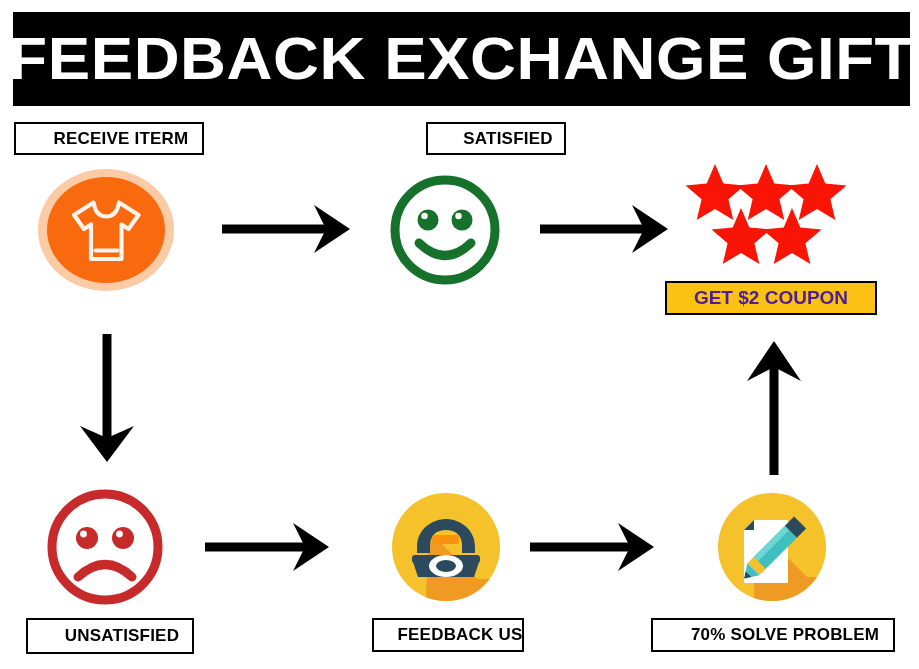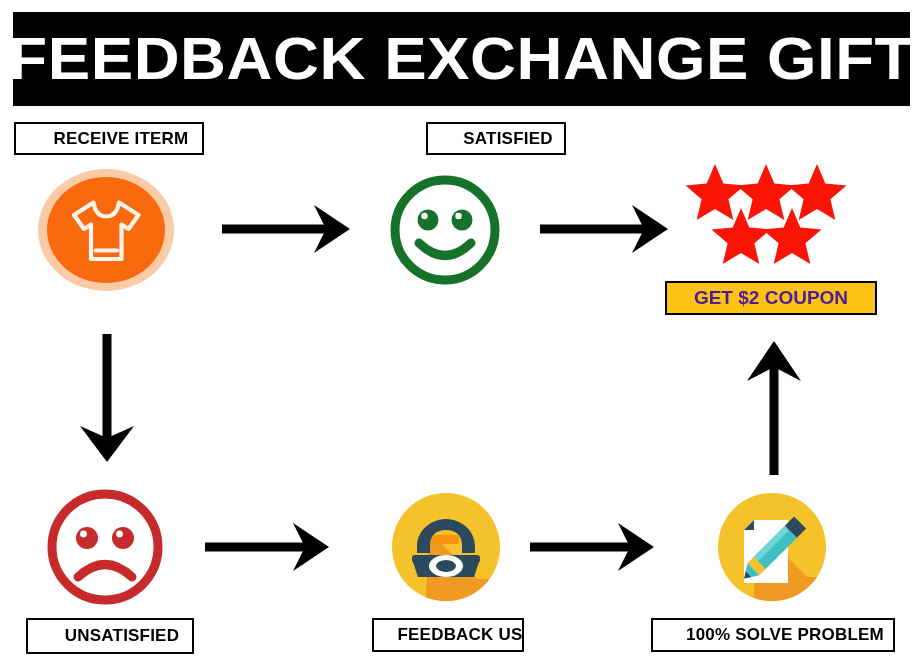--- a/index.html
+++ b/index.html
@@ -269,16 +269,16 @@
     </svg>
   </div>
 
   <div class="label-box lbl-unsat">
     <span>UNSATISFIED</span>
   </div>
   <div class="label-box lbl-contact">
     <span>FEEDBACK US</span>
   </div>
   <div class="label-box lbl-solve">
-    <span>100% SOLVE PROBLEM</span>
+    <span>70% SOLVE PROBLEM</span>
   </div>
 
 </div>
 
 </body></html>

